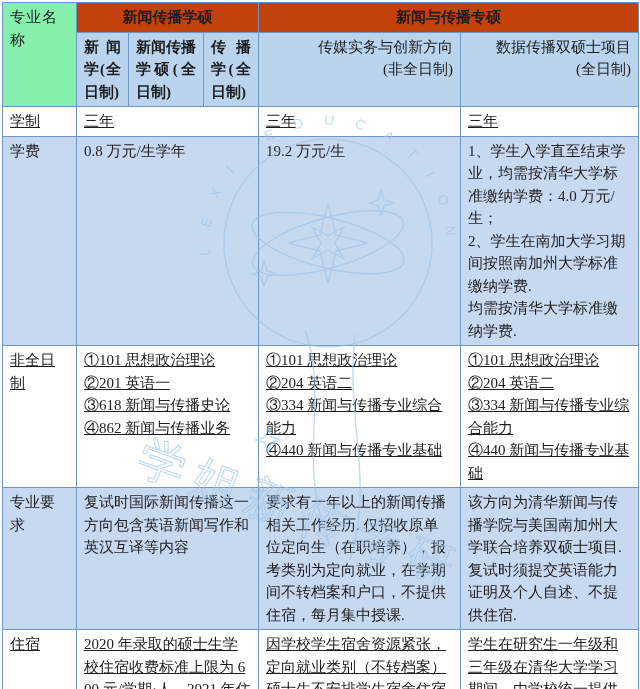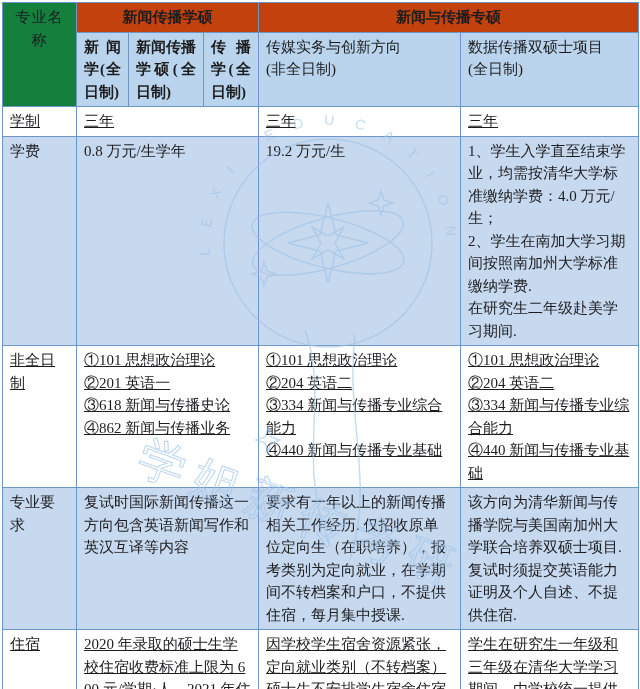--- a/index.html
+++ b/index.html
@@ -12,32 +12,32 @@
     border-collapse:collapse;table-layout:fixed;
   }
   table.grid td{
     border:1.5px solid #6d96c6;
     vertical-align:top;
     padding:3px 7px;
     font-size:15px;line-height:1.5;color:#1d1d20;
     overflow:hidden;word-break:break-all;
   }
   td.corner{
-    background:#15803d;color:#13335e;text-align:center;vertical-align:middle;
+    background:#86efac;color:#13335e;vertical-align:middle;
     font-size:15px;letter-spacing:1px;
   }
   td.band{
     background:#c2410c;color:#0f2c55;text-align:center;font-weight:bold;
     padding:0 0 1px 0;font-size:15px;line-height:1.35;
   }
   td.prog{
     background:#b9d4ec;color:#12325c;padding-top:5px;
   }
   td.prog.jst{text-align:justify;text-justify:inter-ideograph;font-weight:bold;}
-  td.prog.ctr{text-align:left;}
+  td.prog.ctr{text-align:right;}
   tr.blue td{background:#c7d9ef;margin-left:12px;}
   tr.white td{background:#ffffff;text-decoration:underline;}
   td.lbl{color:#15365f;}
   .ln{margin:0;}
   
   .wm{
     position:absolute;left:0;top:0;width:640px;height:689px;
     pointer-events:none;opacity:.6;z-index:5;
   }
 </style>
@@ -84,21 +84,21 @@
       <td>三年</td>
     </tr>
 
     <tr class="blue" style="height:176px">
       <td class="lbl">学费</td>
       <td colspan="3">0.8 万元/生学年</td>
       <td>19.2 万元/生</td>
       <td>
         <div class="ln">1、学生入学直至结束学业，均需按清华大学标准缴纳学费：4.0 万元/生；</div>
         <div class="ln">2、学生在南加大学习期间按照南加州大学标准缴纳学费.</div>
-        <div class="ln">在研究生二年级赴美学习期间.</div>
+        <div class="ln">均需按清华大学标准缴纳学费.</div>
       </td>
     </tr>
 
     <tr class="white" style="height:127px">
       <td class="lbl">非全日制</td>
       <td colspan="3">
         <div class="ln">①101 思想政治理论</div>
         <div class="ln">②201 英语一</div>
         <div class="ln">③618 新闻与传播史论</div>
         <div class="ln">④862 新闻与传播业务</div>

